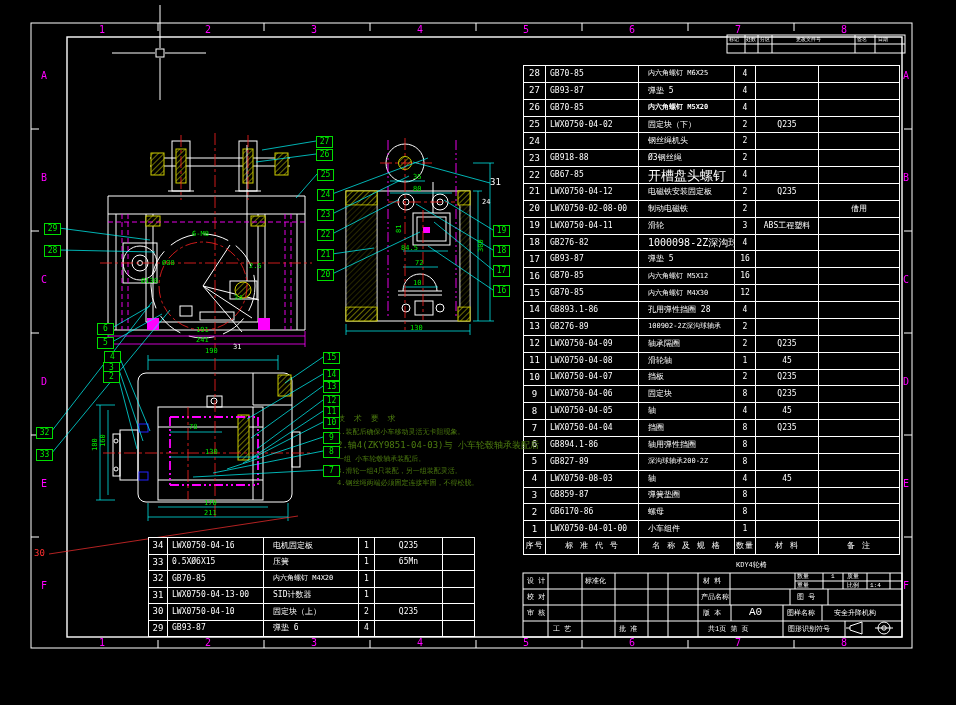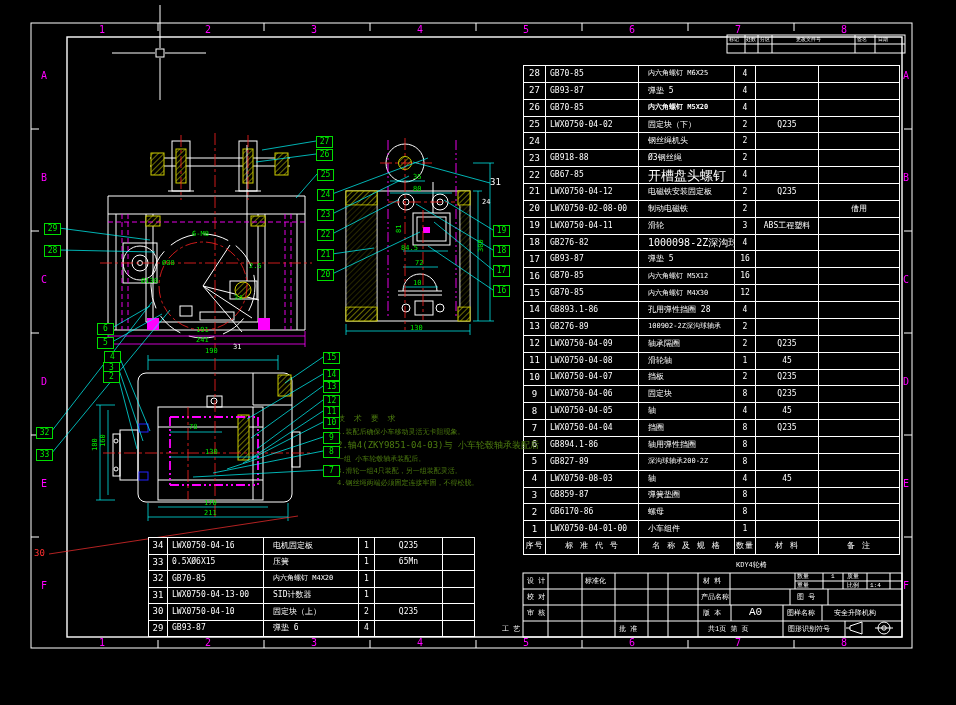--- a/index.html
+++ b/index.html
@@ -334,21 +334,21 @@
         <div class="nl">一组 小车轮毂轴承装配后。</div>
         <div class="nl">3.滑轮一组4只装配，另一组装配灵活。</div>
         <div class="nl">4.钢丝绳两端必须固定连接牢固，不得松脱。</div>
       </div>
   </div>
 
   <div class="tbt" style="left:527px;top:578px">设 计</div>
   <div class="tbt" style="left:585px;top:578px">标准化</div>
   <div class="tbt" style="left:527px;top:594px">校 对</div>
   <div class="tbt" style="left:527px;top:610px">审 核</div>
-  <div class="tbt" style="left:502px;top:626px">工 艺</div>
+  <div class="tbt" style="left:553px;top:626px">工 艺</div>
   <div class="tbt" style="left:619px;top:626px">批 准</div>
   <div class="tbt" style="left:703px;top:578px">材 料</div>
   <div class="tbt" style="left:797px;top:574px;font-size:6px">数量</div>
   <div class="tbt" style="left:831px;top:574px;font-size:6px">1</div>
   <div class="tbt" style="left:847px;top:574px;font-size:6px">质量</div>
   <div class="tbt" style="left:797px;top:583px;font-size:6px">重量</div>
   <div class="tbt" style="left:847px;top:583px;font-size:6px">比例</div>
   <div class="tbt" style="left:870px;top:583px;font-size:6px">1:4</div>
   <div class="tbt" style="left:701px;top:594px">产品名称</div>
   <div class="tbt" style="left:736px;top:562px">KDY4轮椅</div>

